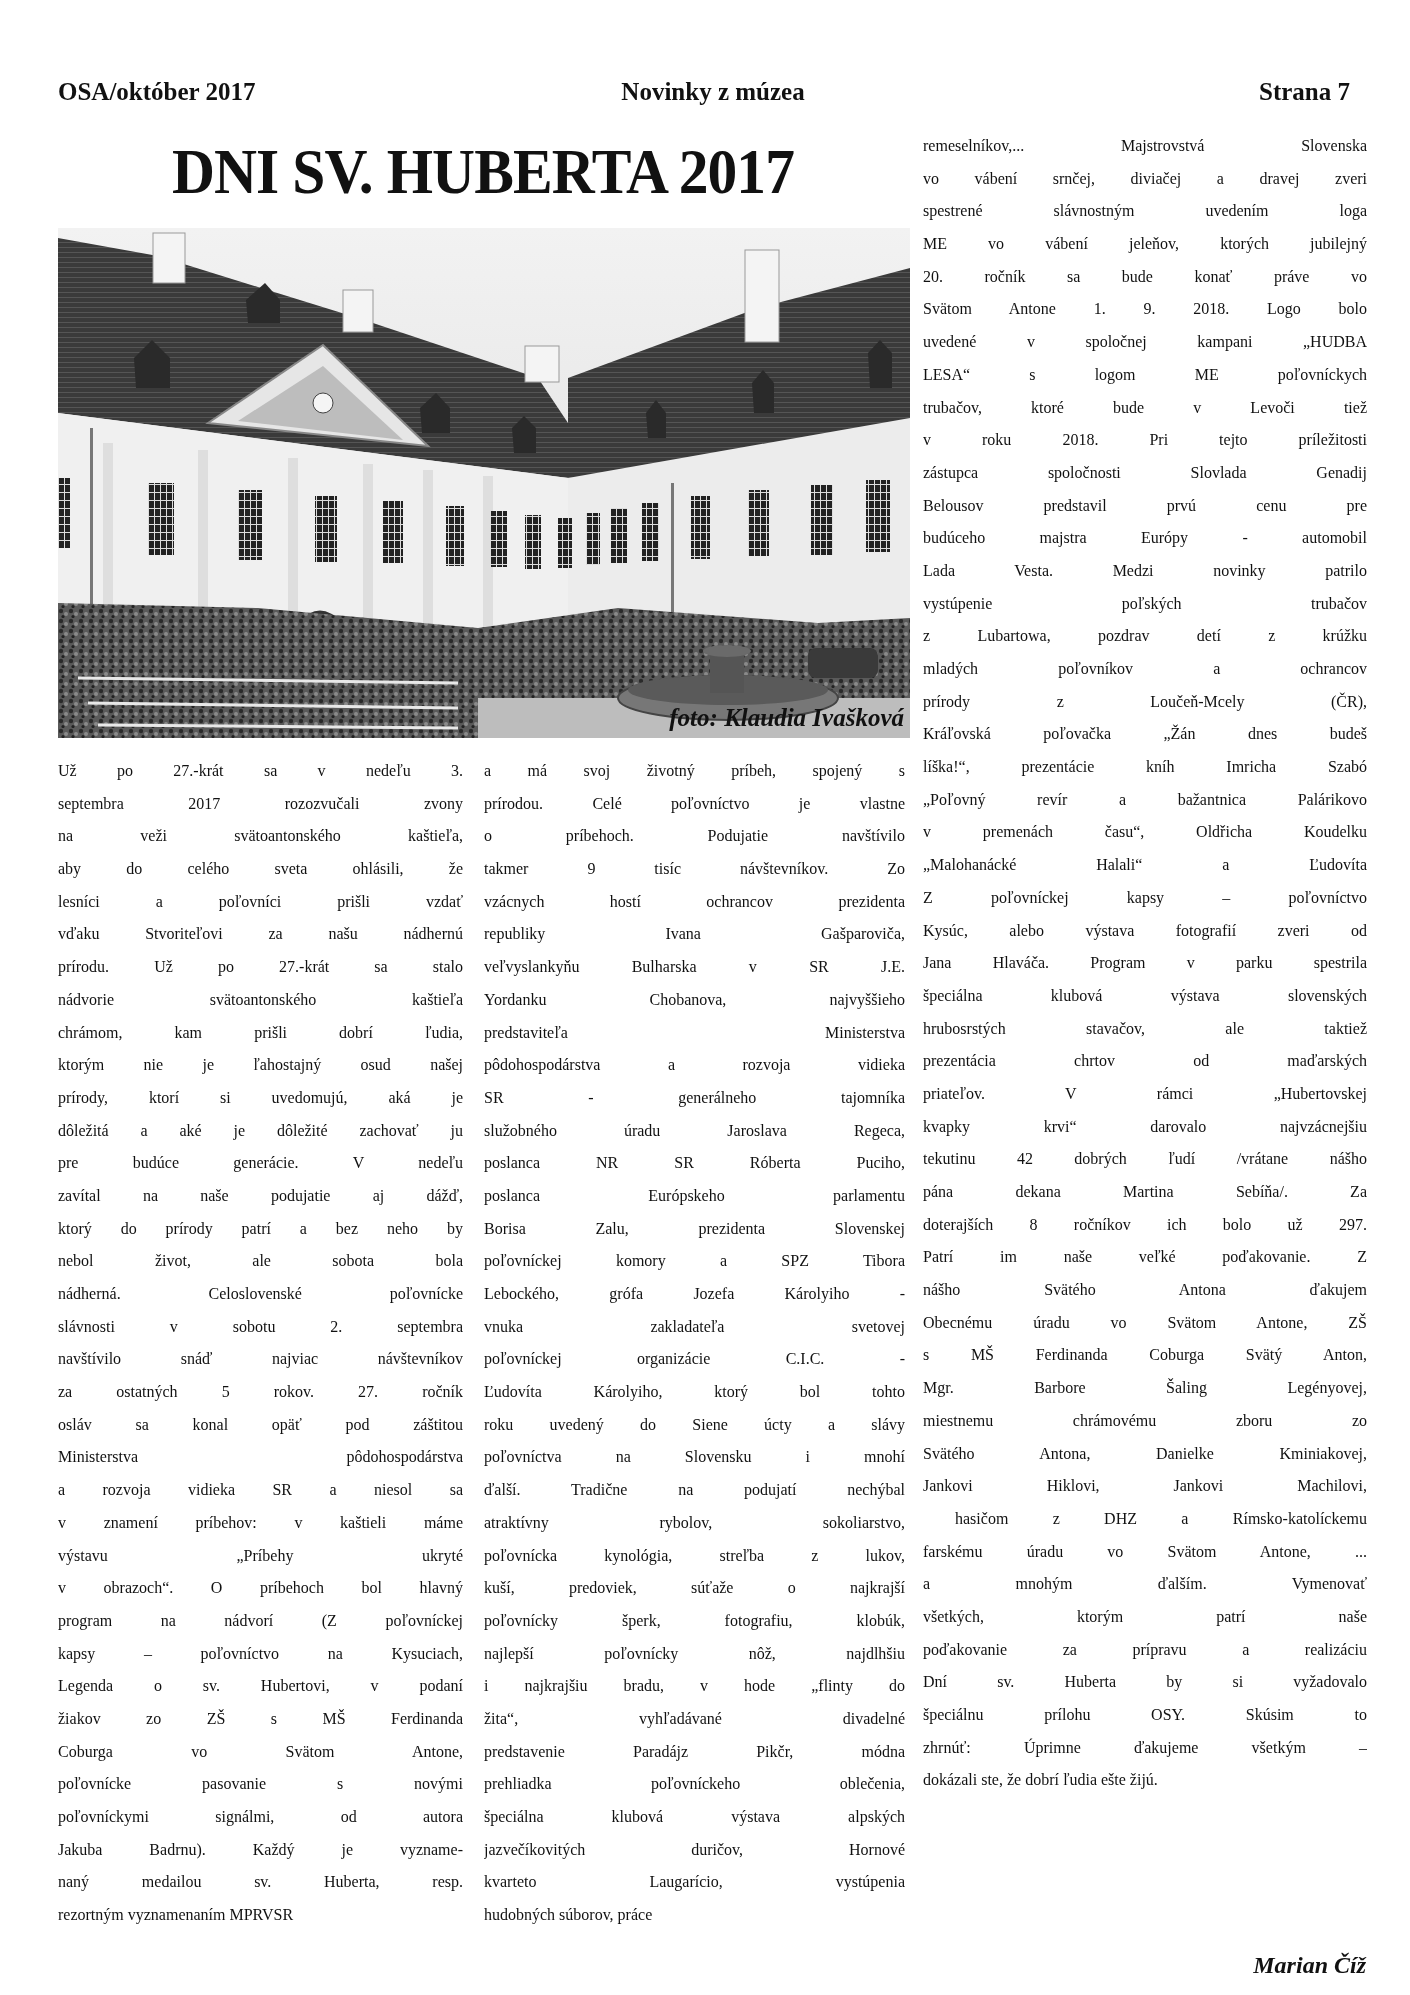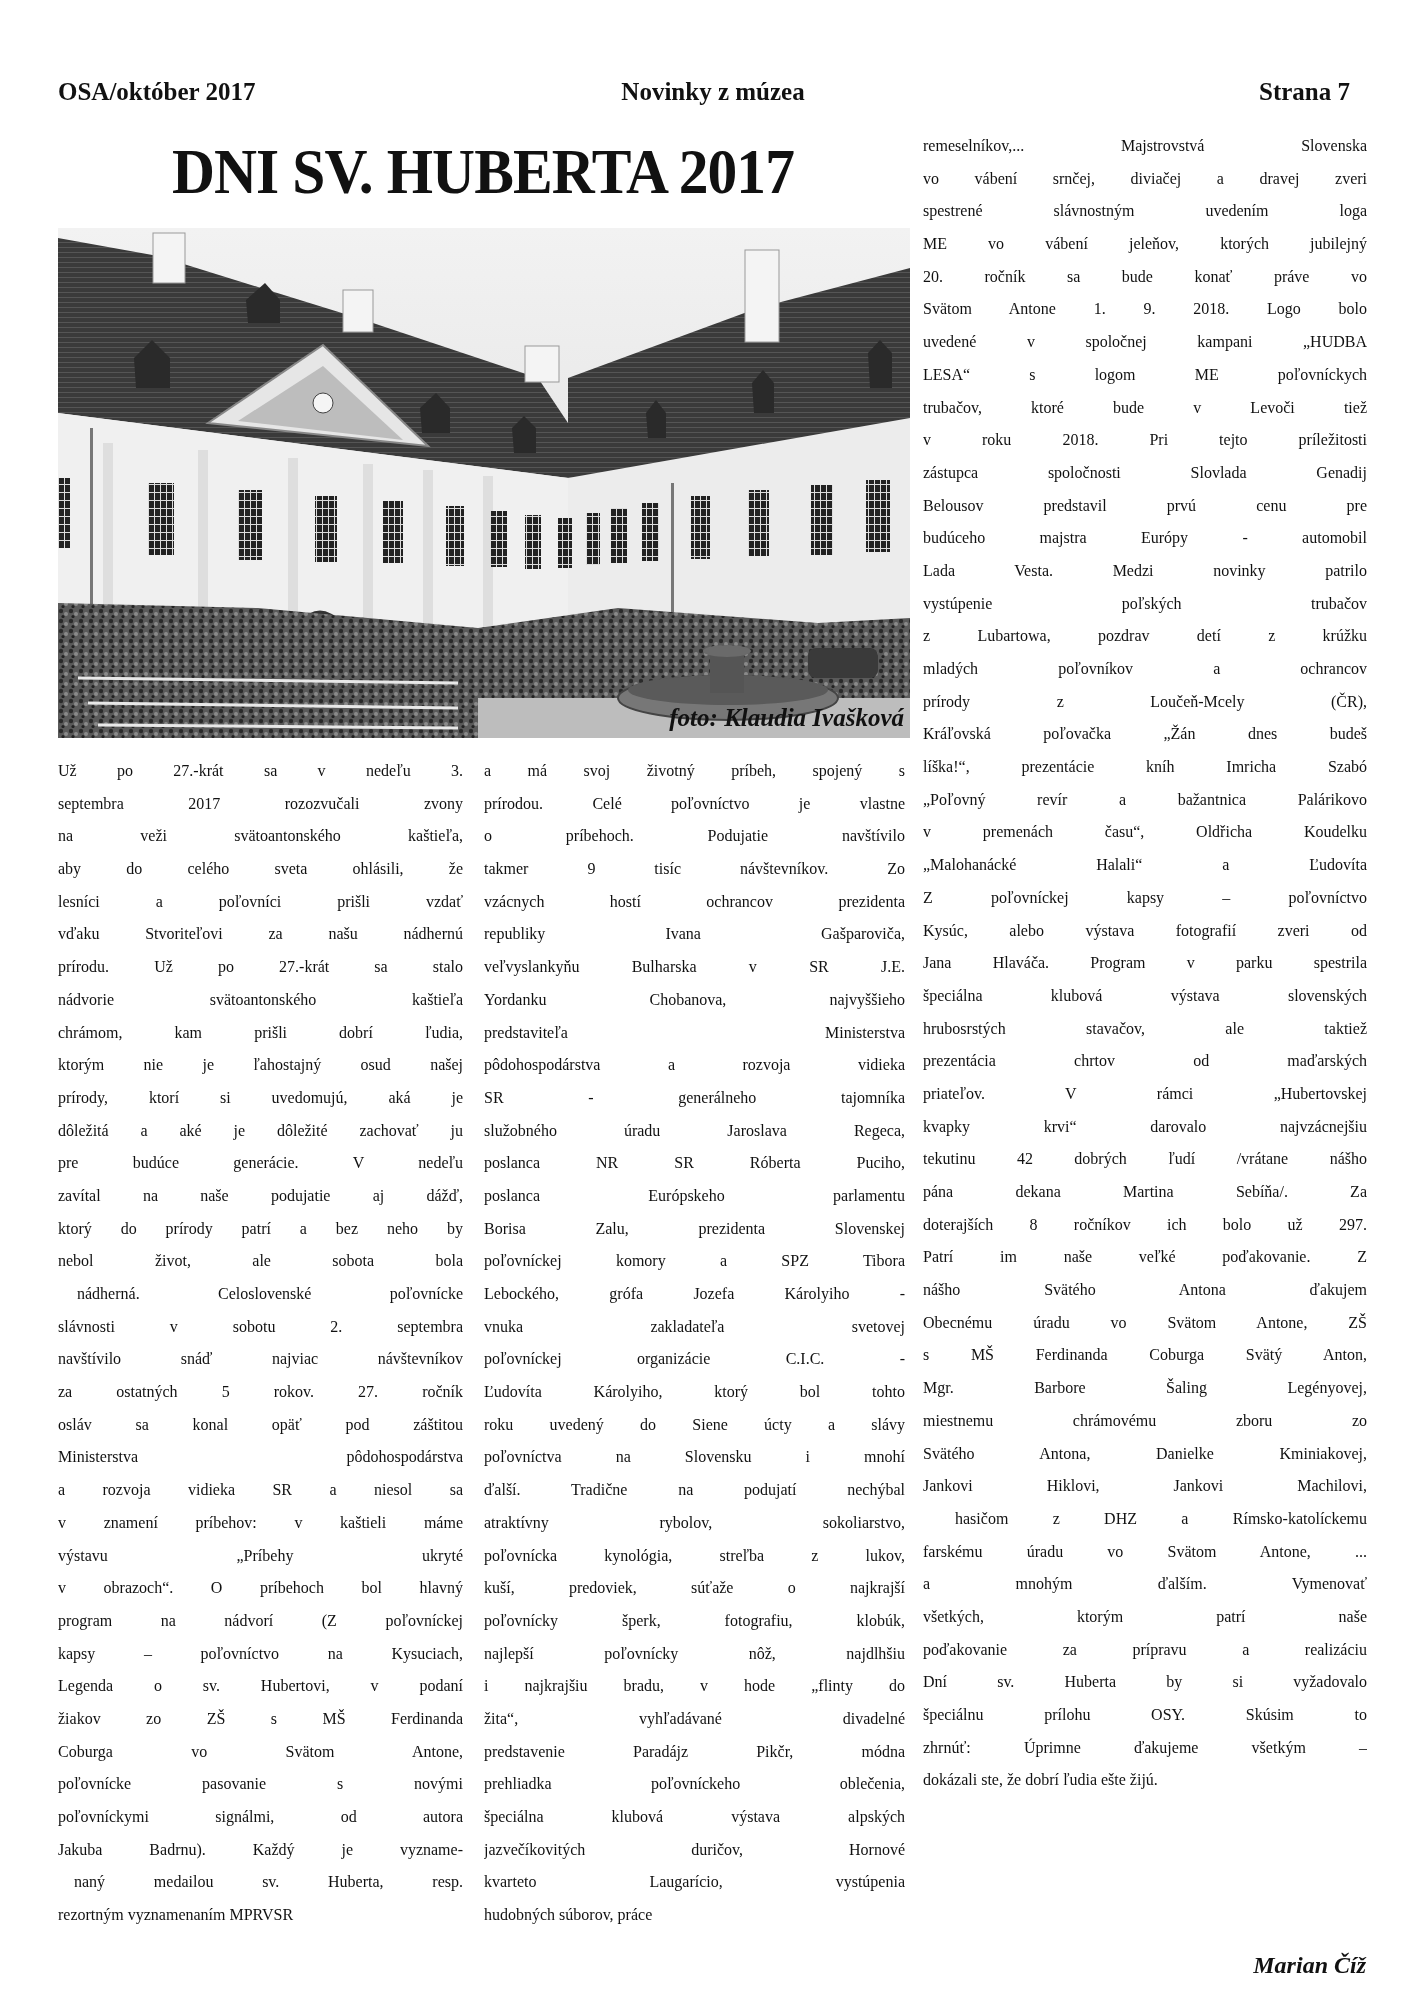--- a/index.html
+++ b/index.html
@@ -155,39 +155,39 @@
     <span class="ln" style="white-space: normal;">prírodu. Už po 27.-krát sa stalo</span>
     <span class="ln" style="white-space: normal;">nádvorie svätoantonského kaštieľa</span>
     <span class="ln" style="white-space: normal;">chrámom, kam prišli dobrí ľudia,</span>
     <span class="ln" style="white-space: normal;">ktorým nie je ľahostajný osud našej</span>
     <span class="ln" style="white-space: normal;">prírody, ktorí si uvedomujú, aká je</span>
     <span class="ln" style="white-space: normal;">dôležitá a aké je dôležité zachovať ju</span>
     <span class="ln" style="white-space: normal;">pre budúce generácie. V nedeľu</span>
     <span class="ln" style="white-space: normal;">zavítal na naše podujatie aj dážď,</span>
     <span class="ln" style="white-space: normal;">ktorý do prírody patrí a bez neho by</span>
     <span class="ln" style="white-space: normal;">nebol život, ale sobota bola</span>
-    <span class="ln" style="white-space: normal; margin-left: 19px;">nádherná. Celoslovenské poľovnícke</span>
+    <span class="ln" style="white-space: normal;">nádherná. Celoslovenské poľovnícke</span>
     <span class="ln" style="white-space: normal;">slávnosti v sobotu 2. septembra</span>
     <span class="ln" style="white-space: normal;">navštívilo snáď najviac návštevníkov</span>
     <span class="ln" style="white-space: normal;">za ostatných 5 rokov. 27. ročník</span>
     <span class="ln" style="white-space: normal;">osláv sa konal opäť pod záštitou</span>
     <span class="ln" style="white-space: normal;">Ministerstva pôdohospodárstva</span>
     <span class="ln" style="white-space: normal;">a rozvoja vidieka SR a niesol sa</span>
     <span class="ln" style="white-space: normal;">v znamení príbehov: v kaštieli máme</span>
     <span class="ln" style="white-space: normal;">výstavu „Príbehy ukryté</span>
     <span class="ln" style="white-space: normal;">v obrazoch“. O príbehoch bol hlavný</span>
     <span class="ln" style="white-space: normal;">program na nádvorí (Z poľovníckej</span>
     <span class="ln" style="white-space: normal;">kapsy – poľovníctvo na Kysuciach,</span>
     <span class="ln" style="white-space: normal;">Legenda o sv. Hubertovi, v podaní</span>
     <span class="ln" style="white-space: normal;">žiakov zo ZŠ s MŠ Ferdinanda</span>
     <span class="ln" style="white-space: normal;">Coburga vo Svätom Antone,</span>
     <span class="ln" style="white-space: normal;">poľovnícke pasovanie s novými</span>
     <span class="ln" style="white-space: normal;">poľovníckymi signálmi, od autora</span>
     <span class="ln" style="white-space: normal;">Jakuba Badrnu). Každý je vyzname-</span>
-    <span class="ln" style="white-space: normal; margin-left: 16px;">naný medailou sv. Huberta, resp.</span>
+    <span class="ln" style="white-space: normal;">naný medailou sv. Huberta, resp.</span>
     <span class="ln last" style="white-space: normal;">rezortným vyznamenaním MPRVSR</span>
   </div>
 <div class="col col2">
     <span class="ln" style="white-space: normal;">a má svoj životný príbeh, spojený s</span>
     <span class="ln" style="white-space: normal;">prírodou. Celé poľovníctvo je vlastne</span>
     <span class="ln" style="white-space: normal;">o príbehoch. Podujatie navštívilo</span>
     <span class="ln" style="white-space: normal;">takmer 9 tisíc návštevníkov. Zo</span>
     <span class="ln" style="white-space: normal;">vzácnych hostí ochrancov prezidenta</span>
     <span class="ln" style="white-space: normal;">republiky Ivana Gašparoviča,</span>
     <span class="ln" style="white-space: normal;">veľvyslankyňu Bulharska v SR J.E.</span>

